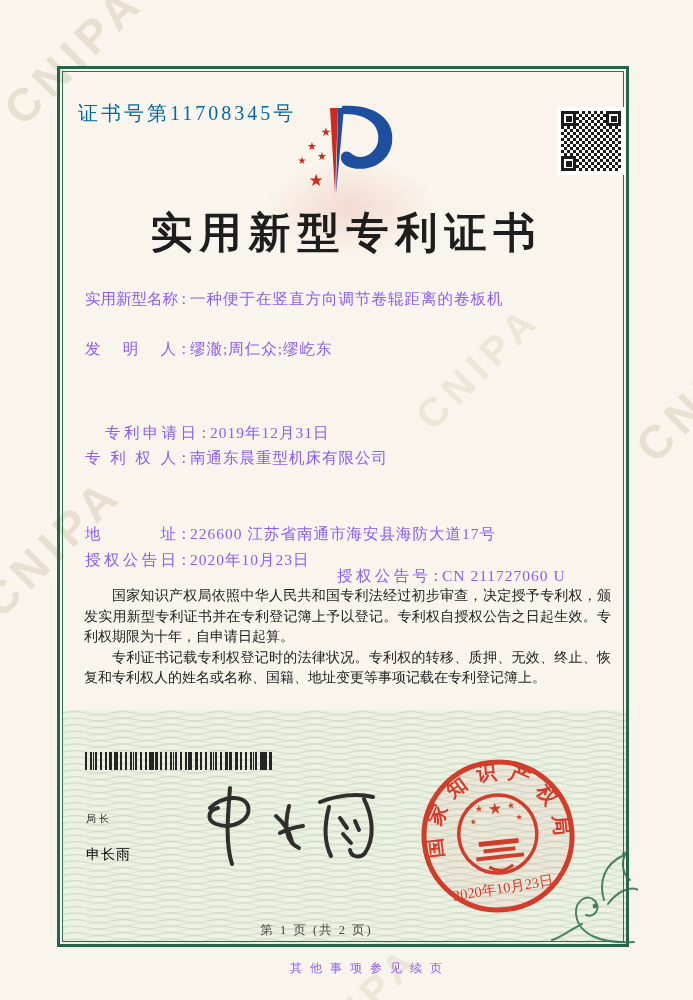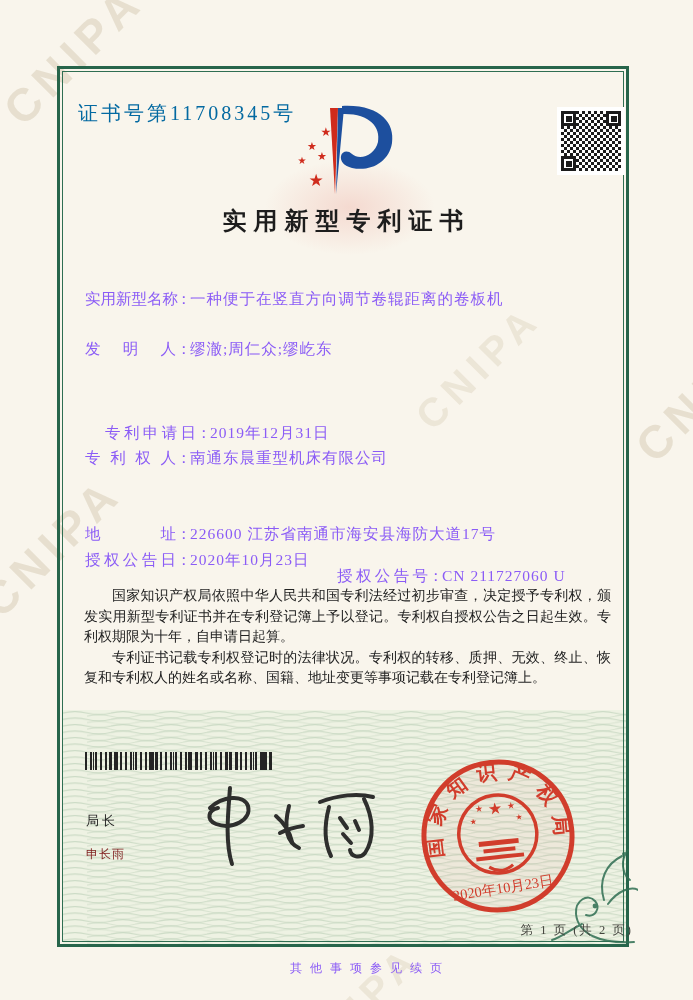--- a/index.html
+++ b/index.html
@@ -23,50 +23,50 @@
   
   .logo{position:absolute;left:286px;top:100px;width:130px;height:98px;}
   
   .qr{position:absolute;left:557px;top:107px;width:68px;height:68px;background:#fff;padding:4px;box-sizing:border-box;}
   .qr-pattern{position:relative;width:60px;height:60px;
       background:repeating-conic-gradient(#1b1b1b 0% 25%,#fdfdfc 0% 50%) 0 0/6px 6px;}
   .qr-finder{position:absolute;width:9px;height:9px;border:3px solid #1b1b1b;background:#fff;}
   .qr-finder::after{content:"";position:absolute;left:1.5px;top:1.5px;width:6px;height:6px;background:#1b1b1b;}
   .qr-f-tl{left:0;top:0}.qr-f-tr{right:0;top:0}.qr-f-bl{left:0;bottom:0}
   
-  .title{position:absolute;left:0;right:0;top:205px;text-align:center;font-size:24px;font-weight:700;
+  .title{position:absolute;left:0;right:0;top:205px;text-align:center;font-size:42px;font-weight:700;
       letter-spacing:7px;color:#1d1d1d;}
   
   .row{position:absolute;left:85px;font-size:15.5px;white-space:nowrap;color:#8b5cf6;}
   .lbl{display:inline-block;width:91px;text-align:justify;text-align-last:justify;vertical-align:top;}
   .colon{display:inline-block;width:14px;}
   .val{letter-spacing:1px;}
   .row2col .col-right{position:absolute;left:252px;top:0;white-space:nowrap;margin-top:16px;}
   
   .paras{position:absolute;left:84px;top:586px;width:527px;font-size:14px;line-height:20.5px;
       text-align:justify;color:#222;}
   .paras p{margin:0;text-indent:2em;}
   
   .barcode{position:absolute;left:85px;top:752px;width:190px;height:18px;
       background-image:
         repeating-linear-gradient(90deg,#242424 0 2px,transparent 2px 5px),
         repeating-linear-gradient(90deg,#242424 0 1px,transparent 1px 8px),
         repeating-linear-gradient(90deg,transparent 0 29px,#242424 29px 32px,transparent 32px 37px);}
   
-  .signer-title{position:absolute;left:86px;top:812px;font-size:13px;letter-spacing:3px;
+  .signer-title{position:absolute;left:86px;top:812px;font-size:10px;letter-spacing:3px;
       font-family:"Liberation Sans","DejaVu Sans",sans-serif;color:#222;}
-  .signer-name{position:absolute;left:86px;top:846px;font-size:12px;letter-spacing:1px;
-      font-family:"Liberation Sans","DejaVu Sans",sans-serif;color:#7f1d1d;}
+  .signer-name{position:absolute;left:86px;top:846px;font-size:14px;letter-spacing:1px;
+      font-family:"Liberation Sans","DejaVu Sans",sans-serif;color:#000000;}
   .signature{position:absolute;left:192px;top:776px;}
   
   .seal{position:absolute;left:414px;top:750px;}
   
   .flourish{position:absolute;left:548px;top:838px;}
   
-  .page-info{position:absolute;left:0;right:60px;top:922px;text-align:right;font-size:12.5px;
+  .page-info{position:absolute;left:0;right:60px;top:922px;text-align:center;font-size:12.5px;
       letter-spacing:2px;color:#44453f;}
   .note{position:absolute;left:0;right:0;top:960px;text-align:center;font-size:12px;
       letter-spacing:8px;color:#8b5cf6;padding-left:47px;}
 </style>
 </head>
 <body>
 
 <div class="page">
 
   <div class="wm" style="left:-14px;top:28px;">CNIPA</div>

